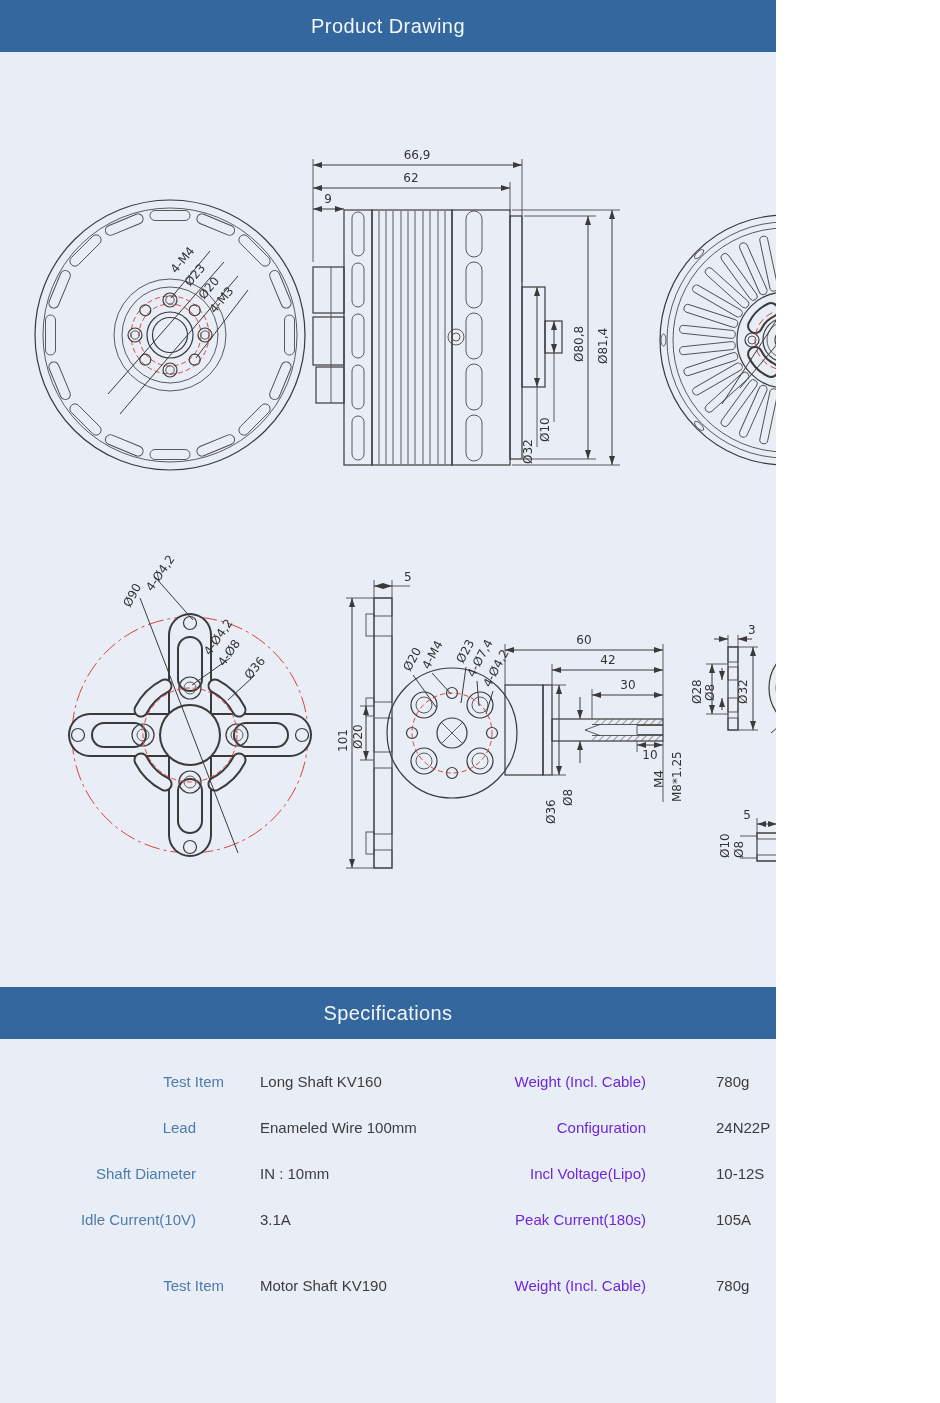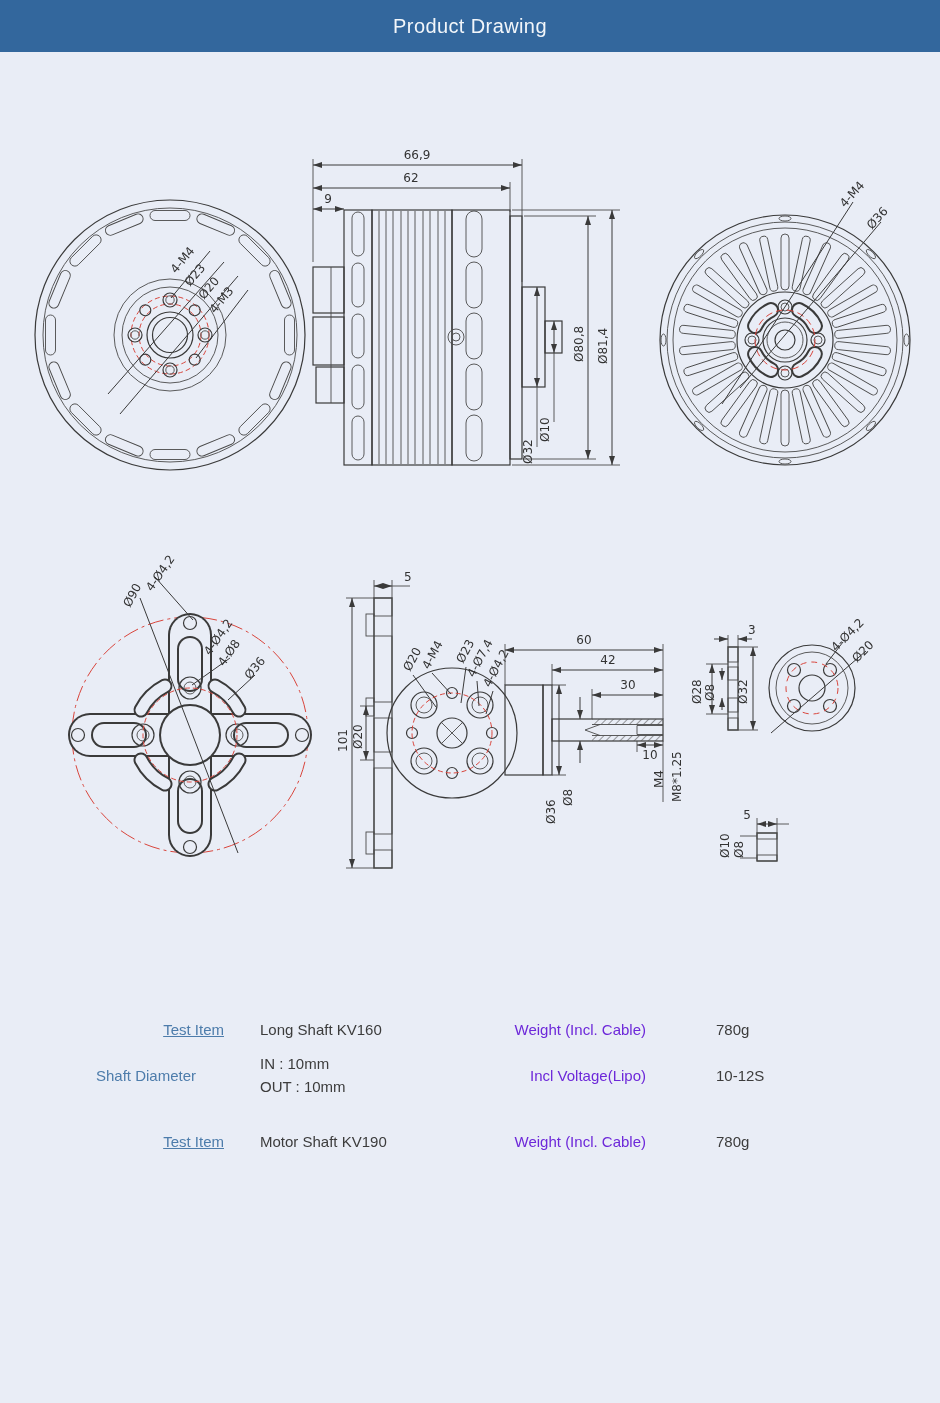--- a/index.html
+++ b/index.html
@@ -1,30 +1,30 @@
 <!DOCTYPE html>
 <html><head>
 <meta charset="utf-8">
 <style>
   html,body{margin:0;padding:0;}
   body{background:#ffffff;font-family:"Liberation Sans",sans-serif;}
-  .page{width:940px;height:1403px;background:#e9edf6;overflow:hidden;}
+  .page{width:776px;height:1403px;background:#e9edf6;overflow:hidden;}
   .bar{height:52px;background:#33679d;display:flex;align-items:center;justify-content:center;}
   .bar span{color:#f2f6fa;font-size:20px;font-weight:400;letter-spacing:.4px;}
   .drawing-area{width:940px;height:935px;position:relative;}
   svg text{font-family:"DejaVu Sans","Liberation Sans",sans-serif;font-size:12px;fill:#333;}
   .ln{fill:none;stroke:#3a3a3a;stroke-width:1.2;}
   .lt{fill:none;stroke:#4a4a4a;stroke-width:0.9;}
   .dim{fill:none;stroke:#3a3a3a;stroke-width:1;}
   .red{fill:none;stroke:#d9453c;stroke-width:1;}
   .spec-table{padding-top:19px;font-size:15px;}
   .spec-row{display:flex;height:46px;align-items:center;white-space:nowrap;}
   .spec-row.mt{margin-top:20px;}
   .c1{width:224px;text-align:right;padding-right:28px;box-sizing:border-box;color:#4d7cab;}
-  .spec-row.testitem .c1{padding-right:0;text-decoration:underline;}
+  .spec-row.testitem .c1{padding-right:0;}
   .c2{width:240px;margin-left:36px;color:#3c3c3c;}
   .c2 .vline{display:block;line-height:23px;}
   .c3{width:146px;text-align:right;color:#6d28d9;}
   .c4{margin-left:70px;color:#3c3c3c;}
 </style>
 </head>
 <body>
 
 <div class="page">
 
@@ -434,36 +434,50 @@
       <line x1="777" y1="772" x2="789" y2="772" class="lt"></line>
       <text x="747" y="767" text-anchor="middle">5</text>
       <line x1="757" y1="784" x2="740" y2="784" class="lt"></line>
       <line x1="757" y1="806" x2="740" y2="806" class="lt"></line>
       <text transform="translate(729,806) rotate(-90)">Ø10</text>
       <text transform="translate(743,806) rotate(-90)">Ø8</text>
     </g>
   </svg>
   </div>
 
+  <header class="bar">
+    <span>Specifications</span>
+  </header>
 
   <div class="spec-table">
     <div class="spec-row testitem">
       <div class="c1">Test Item</div>
       <div class="c2">Long Shaft KV160</div>
       <div class="c3">Weight (Incl. Cable)</div>
       <div class="c4">780g</div>
     </div>
     <div class="spec-row">
+      <div class="c1">Lead</div>
+      <div class="c2">Enameled Wire 100mm</div>
+      <div class="c3">Configuration</div>
+      <div class="c4">24N22P</div>
+    </div>
+    <div class="spec-row">
       <div class="c1">Shaft Diameter</div>
       <div class="c2">
         <span class="vline">IN : 10mm</span>
-        <span class="vline">OUT : 10mm</span>
       </div>
       <div class="c3">Incl Voltage(Lipo)</div>
       <div class="c4">10-12S</div>
+    </div>
+    <div class="spec-row">
+      <div class="c1">Idle Current(10V)</div>
+      <div class="c2">3.1A</div>
+      <div class="c3">Peak Current(180s)</div>
+      <div class="c4">105A</div>
     </div>
     <div class="spec-row testitem mt">
       <div class="c1">Test Item</div>
       <div class="c2">Motor Shaft KV190</div>
       <div class="c3">Weight (Incl. Cable)</div>
       <div class="c4">780g</div>
     </div>
   </div>
 
 </div>

